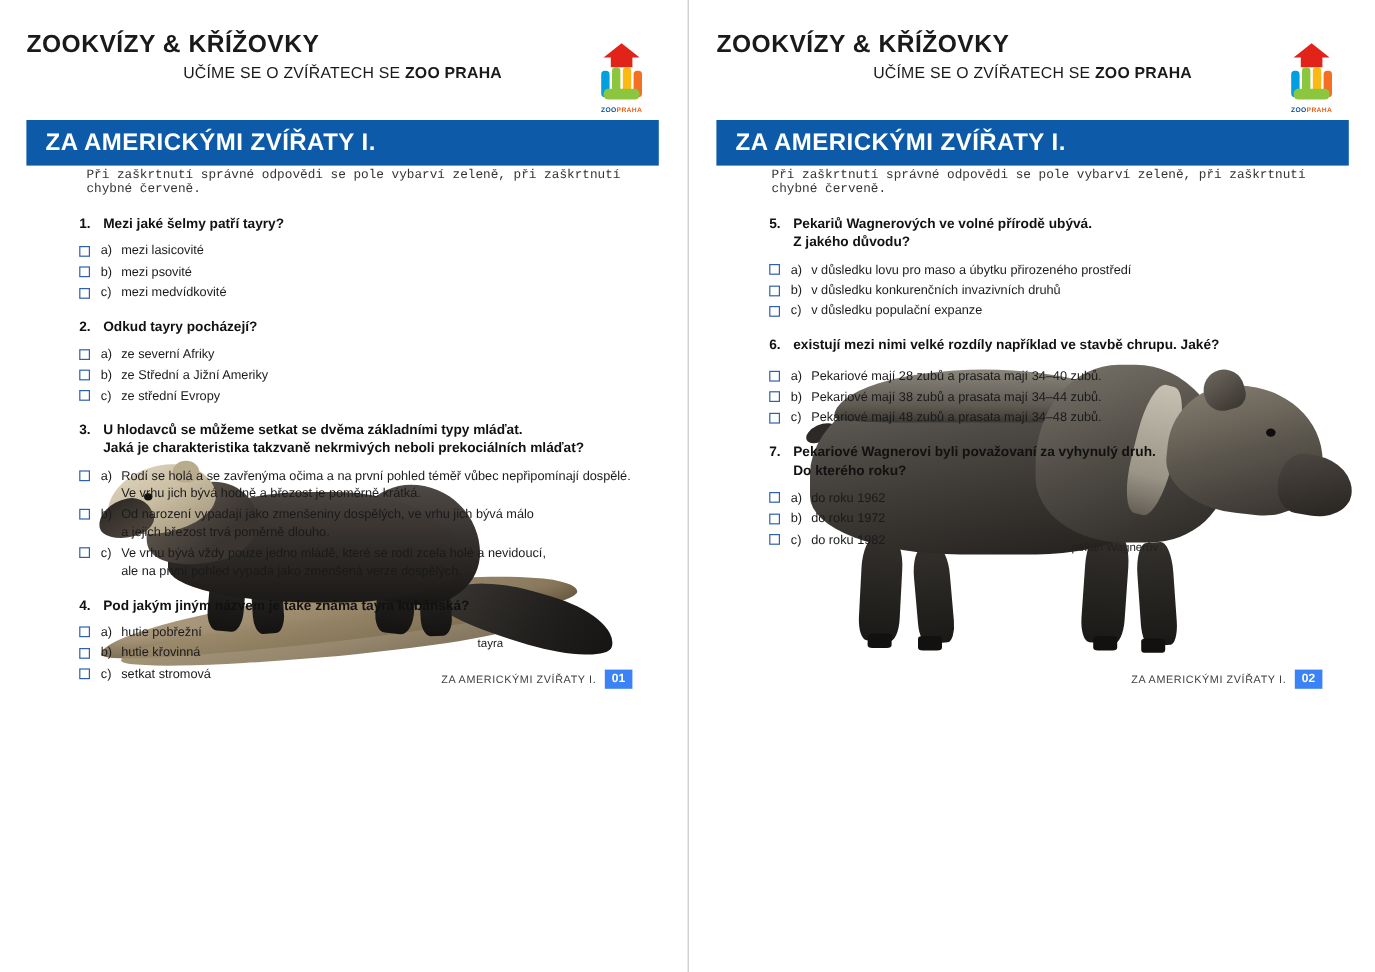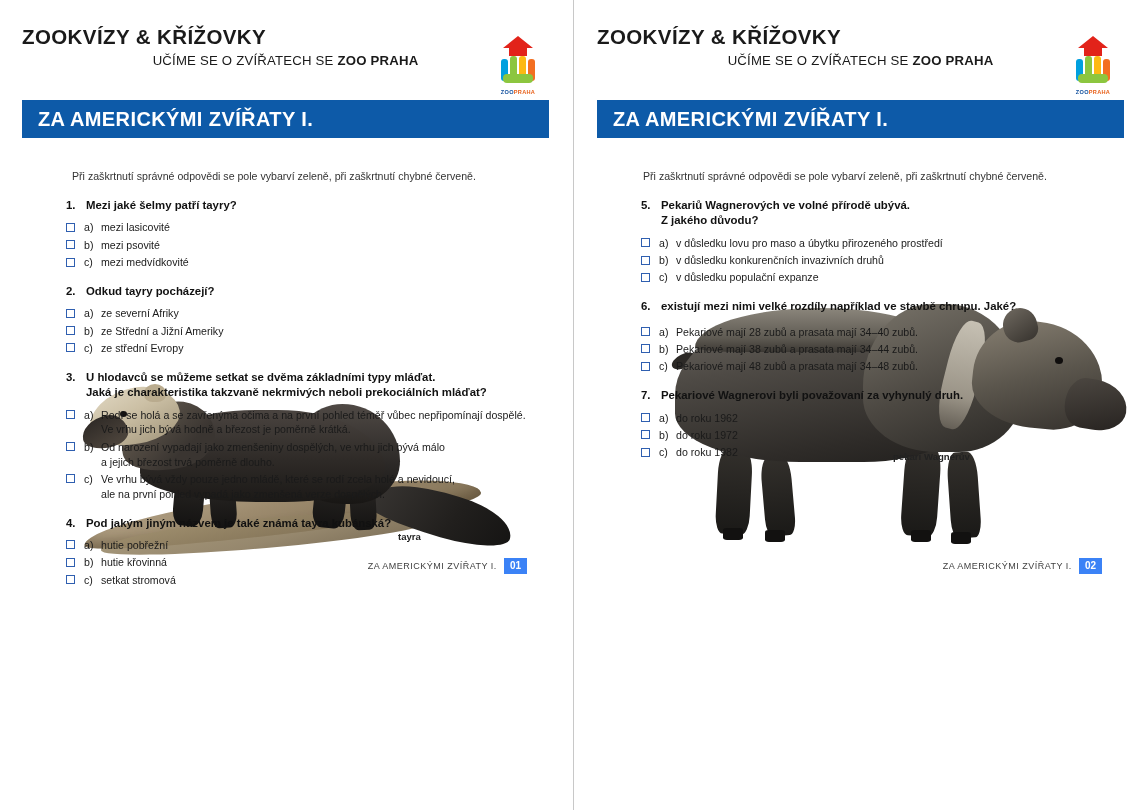--- a/index.html
+++ b/index.html
@@ -91,23 +91,24 @@
   }
   .band-title {
     color: #ffffff;
     font-size: 20px;
     font-weight: bold;
     letter-spacing: 0.4px;
   }
 
   
   .instructions {
-    margin: 32px 0 0 50px;
+    margin: 2px 0 0 50px;
     font-size: 10.6px;
     color: #333;
+    font-family: Liberation Mono, monospace;
   }
 
   
   .questions {
     margin-top: 16px;
     margin-left: 44px;
     margin-right: 6px;
     position: relative;
     z-index: 5;
   }
@@ -168,21 +169,20 @@
     padding: 2px 6px 3px 6px;
     min-width: 20px;
   }
 
   
   .animal-area {
     position: absolute;
     left: 0; right: 0; bottom: 42px;
     height: 300px;
     pointer-events: none;
-    font-weight: bold;
   }
 
   
   .tayra-wrap {
     position: absolute;
     left: 60px; bottom: 8px;
     width: 440px; height: 230px;
   }
   .branch {
     position: absolute;
@@ -629,20 +629,21 @@
               <span class="a-text">Pekariové mají 48 zubů a prasata mají 34–48 zubů.</span>
             </div>
           </div>
         </div>
 
         <div class="q-block">
           <div class="q-head">
             <span class="q-num">7.</span>
             <span class="q-text">
               <span>Pekariové Wagnerovi byli považovaní za vyhynulý druh.</span>
+              <span class="line2">Do kterého roku?</span>
             </span>
           </div>
           <div class="answers">
             <div class="answer">
               <span class="checkbox"></span>
               <span class="a-letter">a)</span>
               <span class="a-text">do roku 1962</span>
             </div>
             <div class="answer">
               <span class="checkbox"></span>

